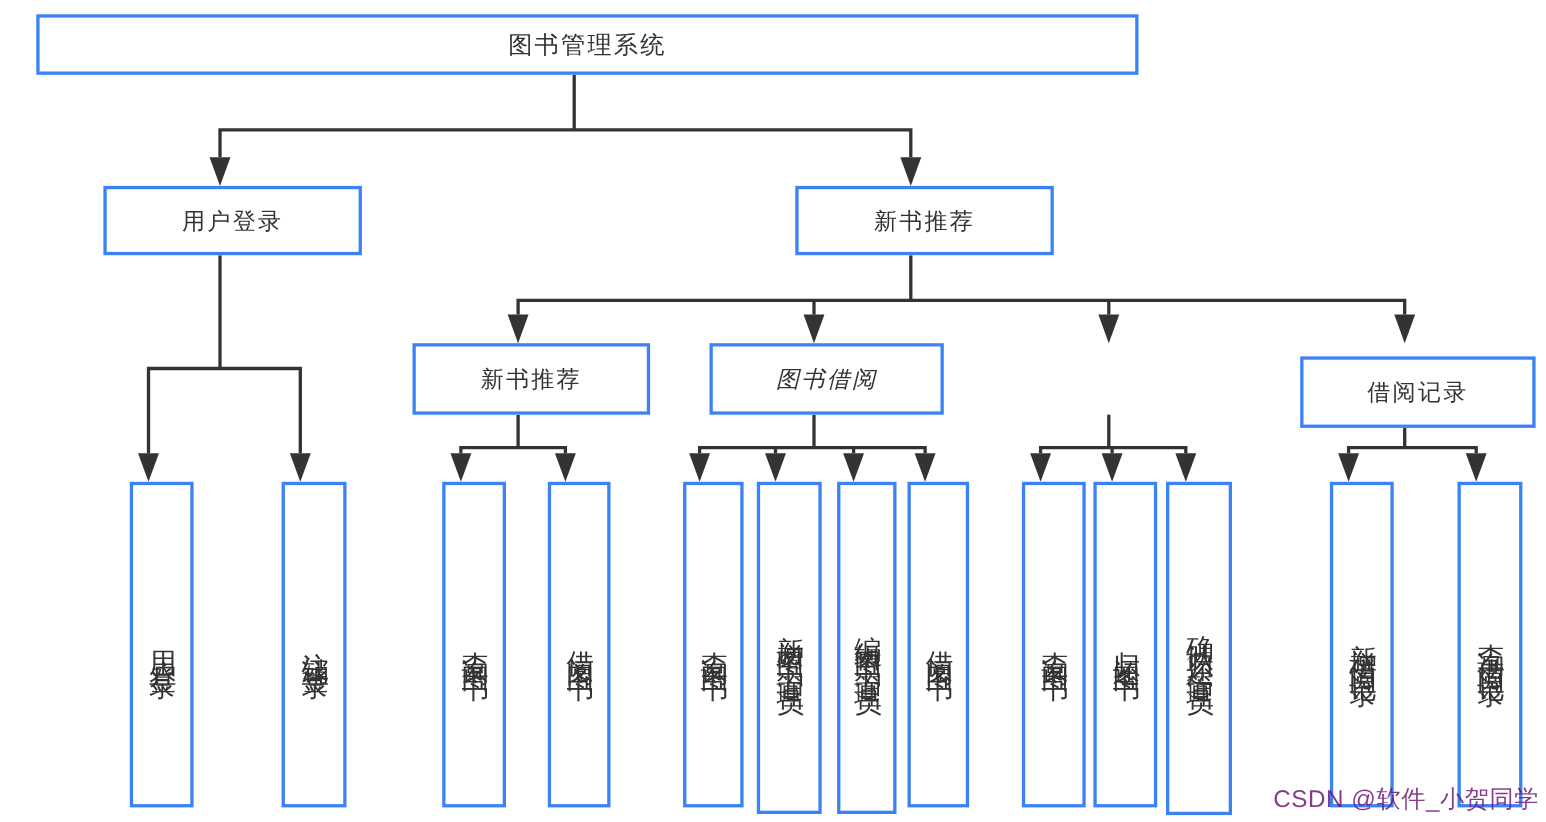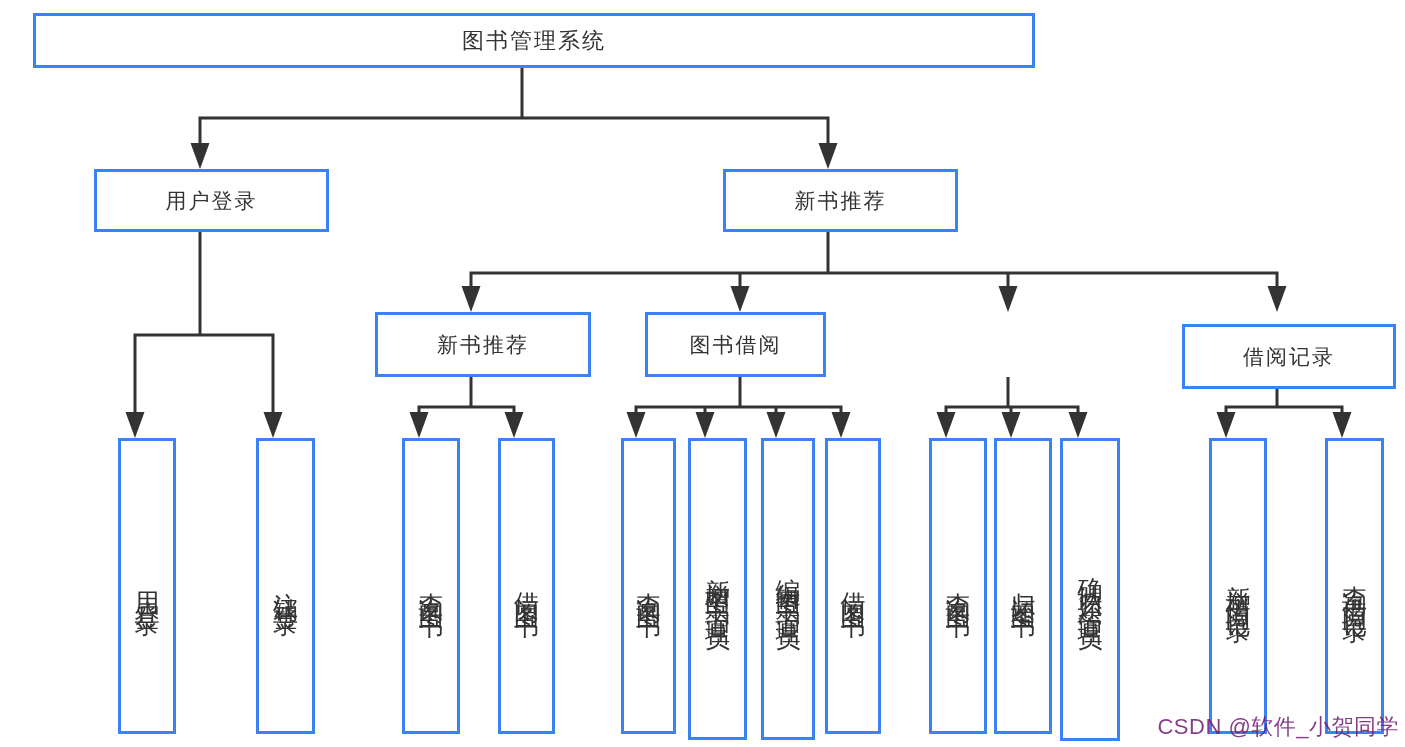--- a/index.html
+++ b/index.html
@@ -129,21 +129,21 @@
   <div class="box h" style="left:82px; top:169px; width:235px; height:63px;">
     <span class="lbl">用户登录</span>
   </div>
   <div class="box h" style="left:711px; top:169px; width:235px; height:63px;">
     <span class="lbl">新书推荐</span>
   </div>
 
   <div class="box h" style="left:363px; top:312px; width:216px; height:65px;">
     <span class="lbl">新书推荐</span>
   </div>
-  <div class="box h" style="left:633px; top:312px; width:181px; height:65px;">
+  <div class="box h" style="left:633px; top:312px; width:213px; height:65px;font-style:italic;">
     <span class="lbl">图书借阅</span>
   </div>
   <div class="box h" style="left:1170px; top:324px; width:214px; height:65px;">
     <span class="lbl">借阅记录</span>
   </div>
 
   <div class="box v" style="left:106px; top:438px; width:58px; height:296px;">
     <span class="lbl">用户登录</span>
   </div>
   <div class="box v" style="left:244px; top:438px; width:59px; height:296px;">

